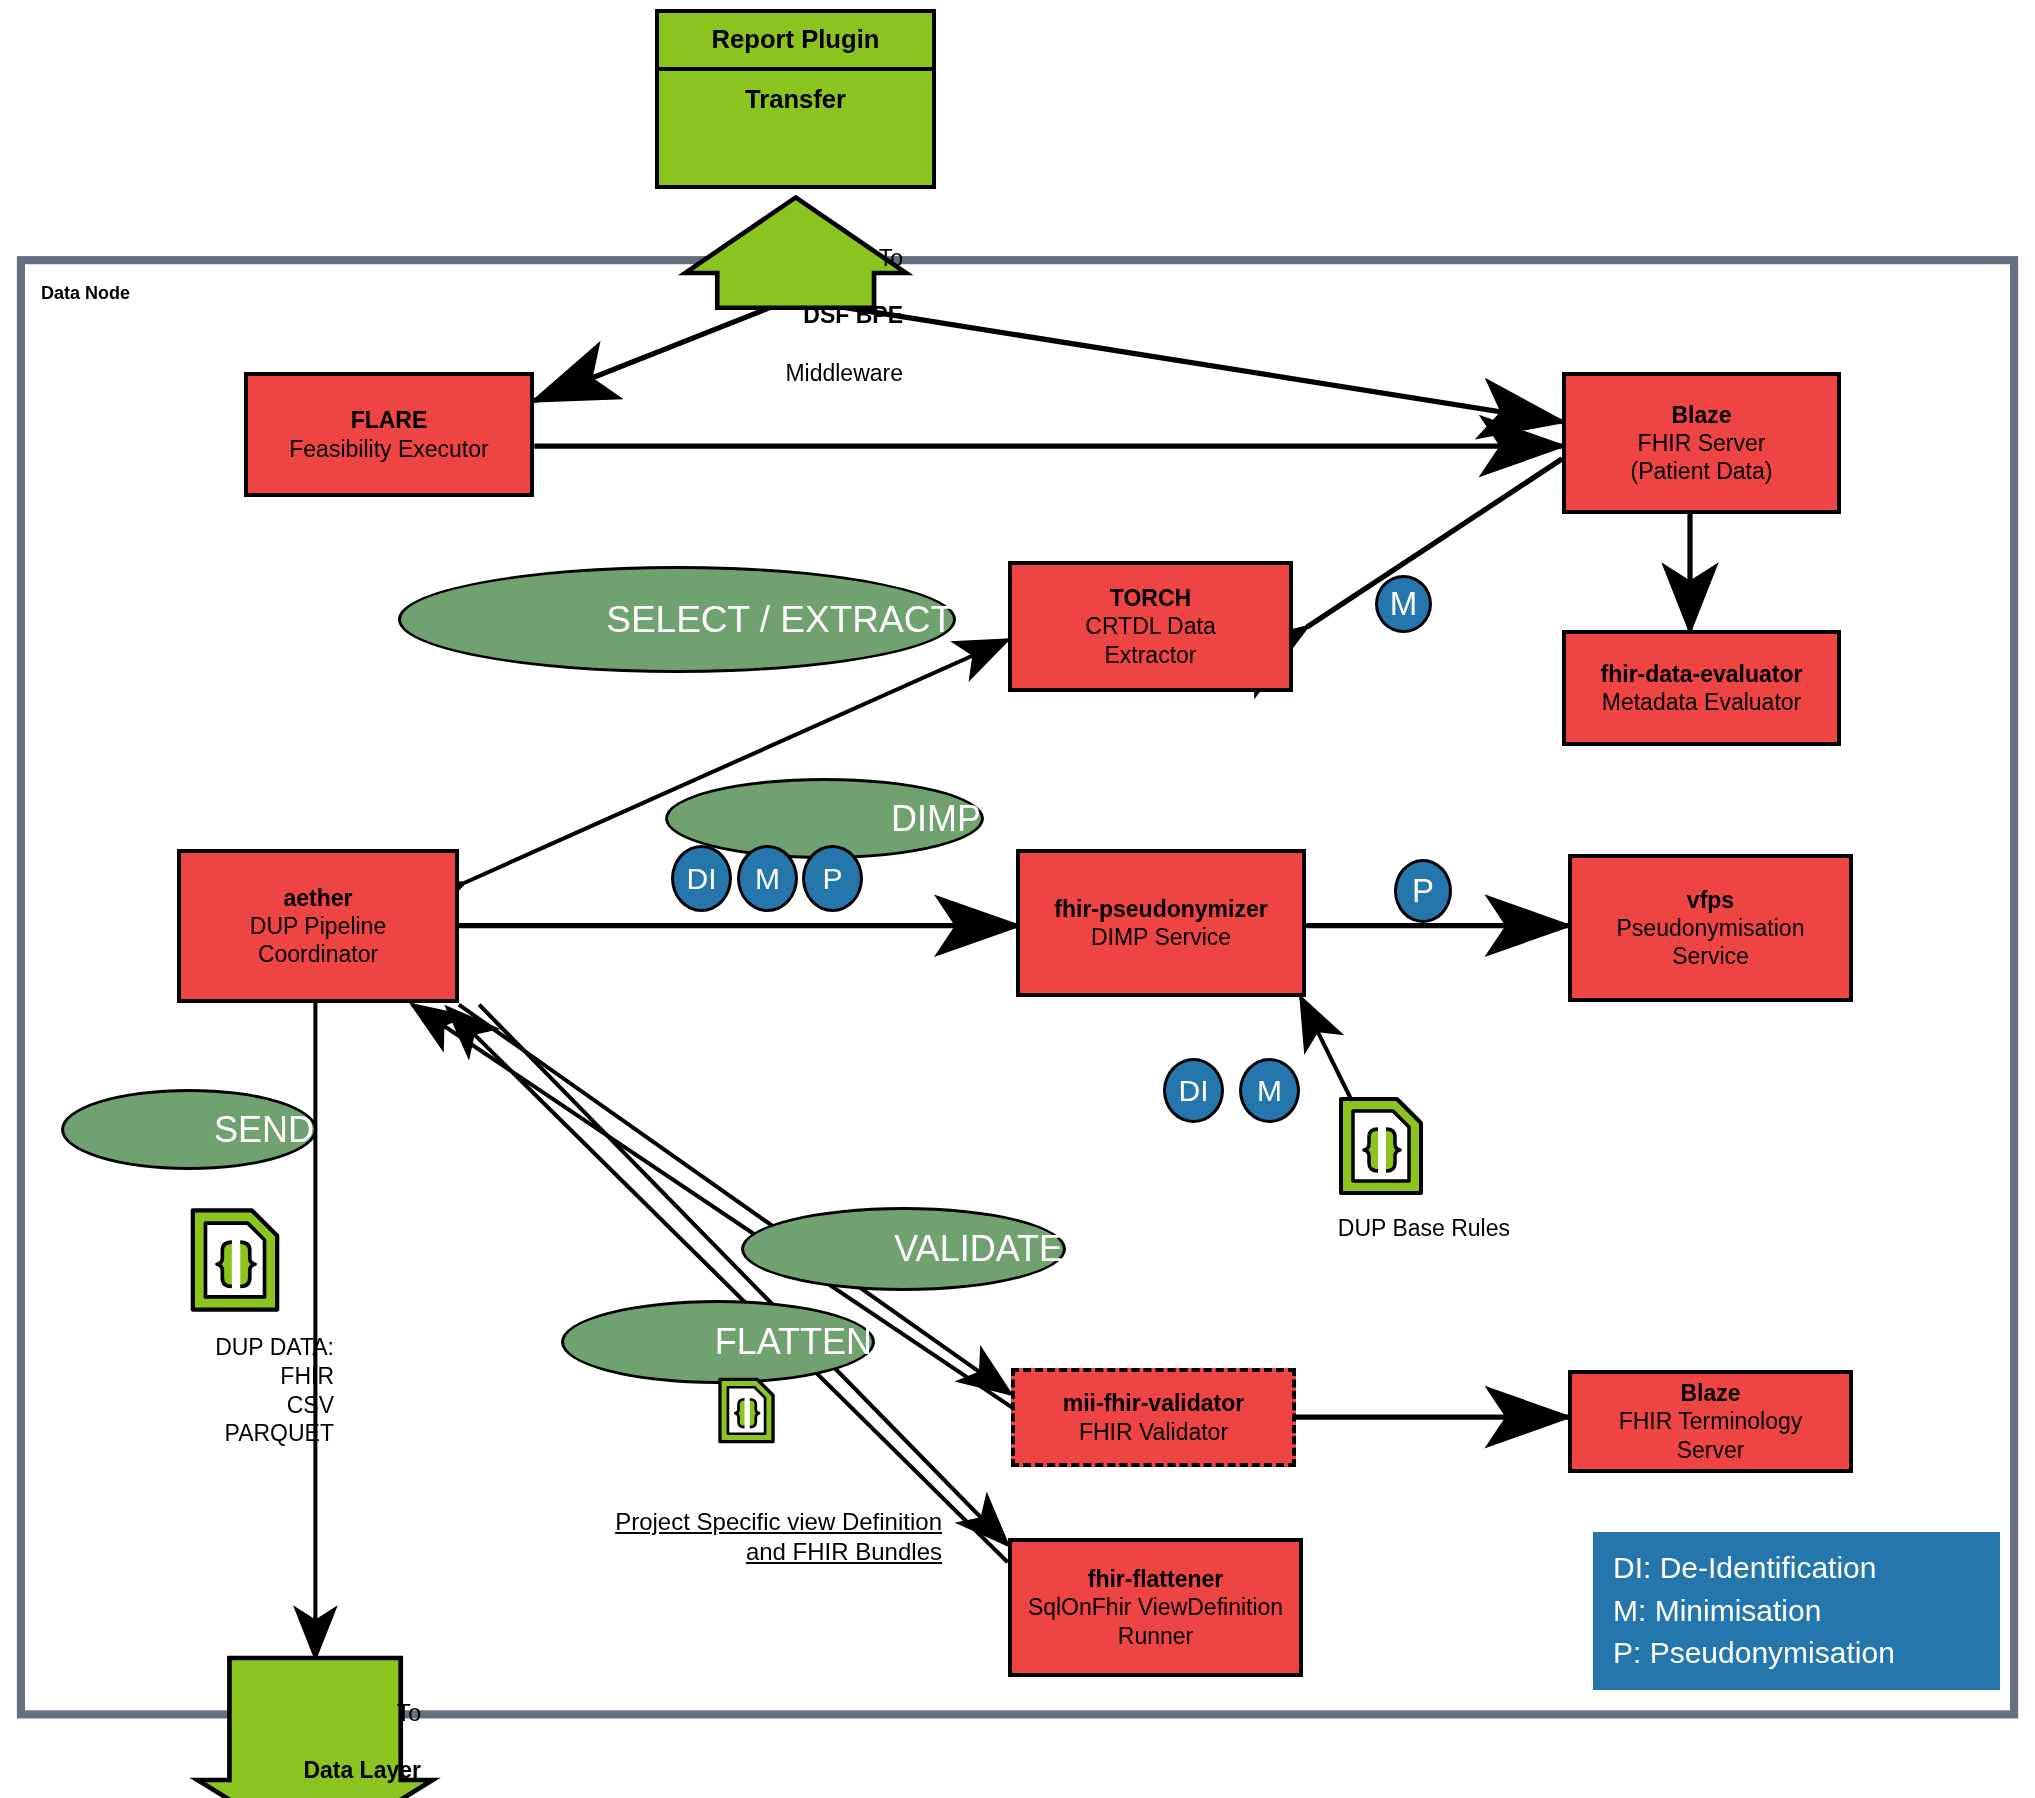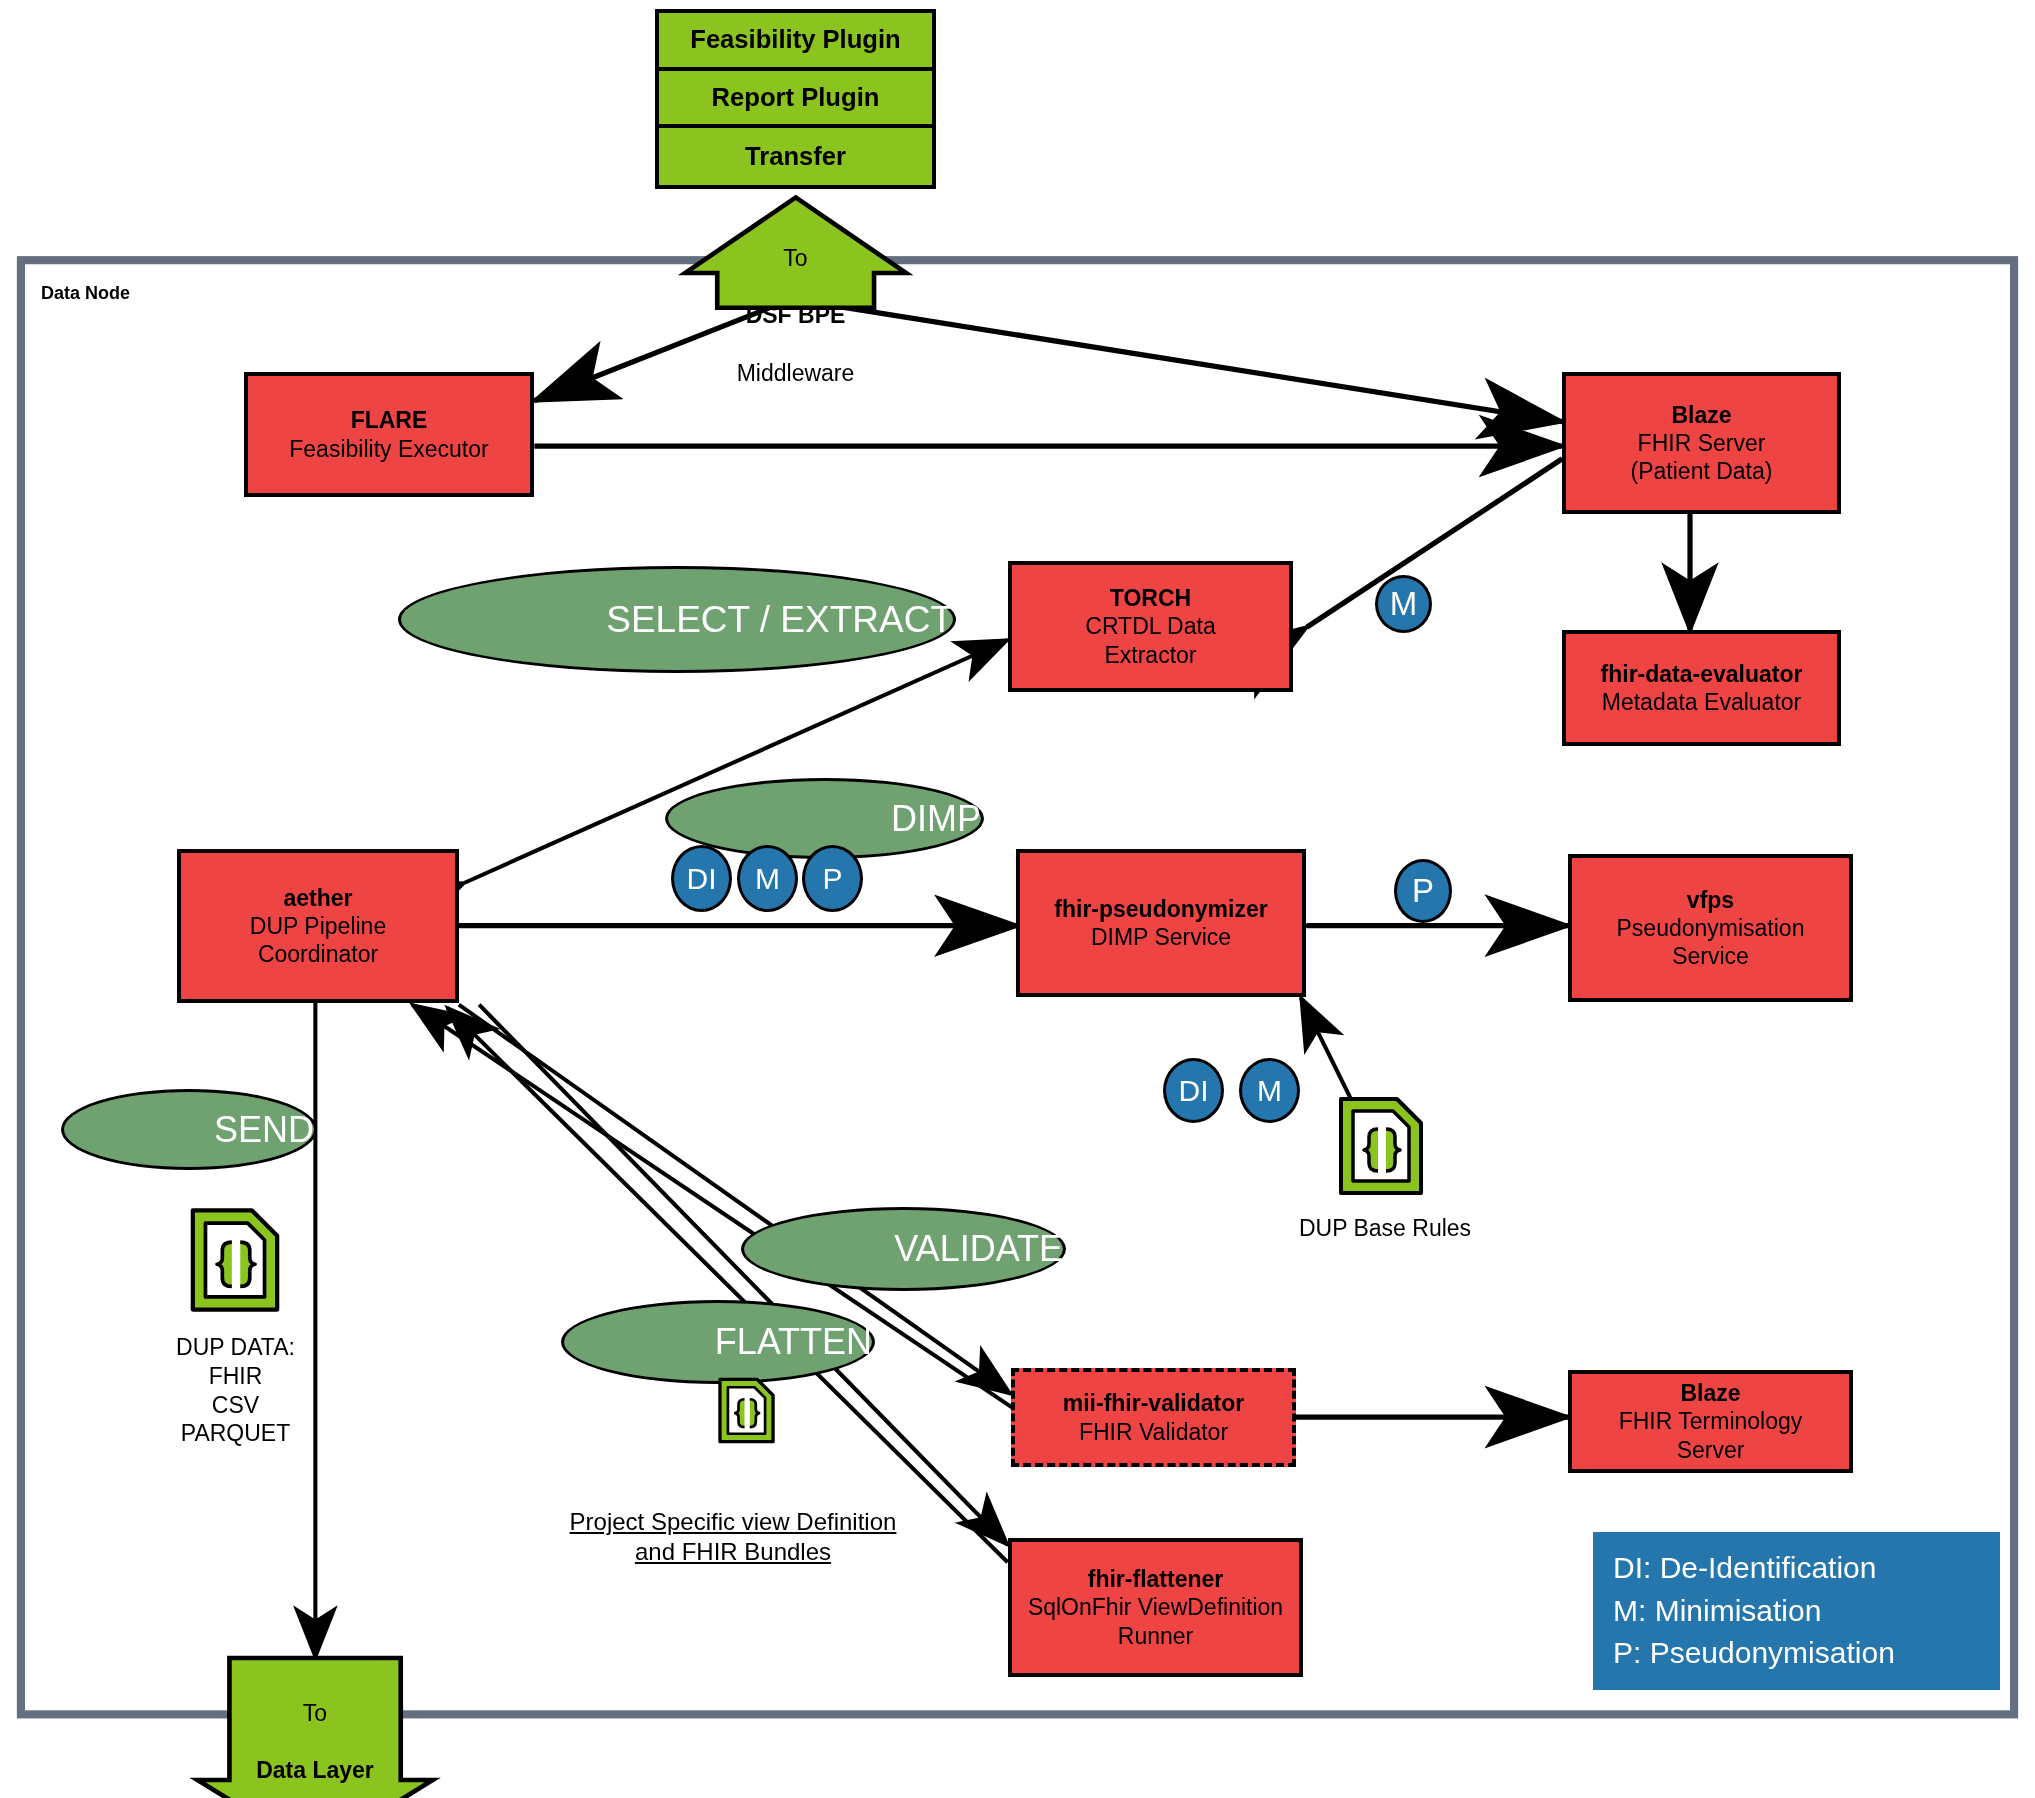--- a/index.html
+++ b/index.html
@@ -21,21 +21,21 @@
   .stackrow:last-child{border-bottom:none;}
 
   .ellipse{position:absolute;box-sizing:border-box;background:#6FA171;border:3.5px solid #000;
            border-radius:50%;display:flex;align-items:center;justify-content:flex-end;
            color:#fff;text-align:center;white-space:nowrap;}
 
   .badge{position:absolute;box-sizing:border-box;background:#2476AC;border:3.5px solid #000;
          border-radius:50%;display:flex;align-items:center;justify-content:center;
          color:#fff;font-weight:normal;}
 
-  .plabel{position:absolute;color:#000;text-align:center;line-height:1.25;white-space:pre-line;}
+  .plabel{position:absolute;color:#000;text-align:right;line-height:1.25;white-space:pre-line;}
 
   .legend{position:absolute;box-sizing:border-box;background:#2476AC;color:#fff;
           padding:15px 20px;line-height:1.42;}
 
   .datanode-label{position:absolute;font-weight:bold;color:#000;}
 
   .jsonicon{position:absolute;}
 </style>
 </head>
 <body>
@@ -80,23 +80,20 @@
 
     <line x1="825" y1="1730" x2="1735" y2="2660" stroke="#000" stroke-width="7" marker-end="url(#ah)"></line>
 
     <line x1="1735" y1="2690" x2="770" y2="1735" stroke="#000" stroke-width="7" marker-end="url(#ah)"></line>
 
     <line x1="2230" y1="2440" x2="2700" y2="2440" stroke="#000" stroke-width="9" marker-end="url(#ahs)"></line>
   </svg>
 
   <div class="stackbox" style="left:655px;top:9.3px;width:281px;height:180px;">
     <div class="stackrow" style="height:33.33%;font-size:25.6px;">
-      <span>Feasibility Plugin</span>
-    </div>
-    <div class="stackrow" style="height:33.33%;font-size:25.6px;">
       <span>Report Plugin</span>
     </div>
     <div class="stackrow" style="height:33.34%;font-size:25.6px;">
       <span>Transfer</span>
     </div>
   </div>
 
   <svg class="layer" viewBox="0 0 3504 3096" style="z-index:2;">
     <polygon points="1370,340 1560,470 1505,470 1505,530 1235,530 1235,470 1180,470" fill="#8CC41F" stroke="#000" stroke-width="8"></polygon>
   </svg>

